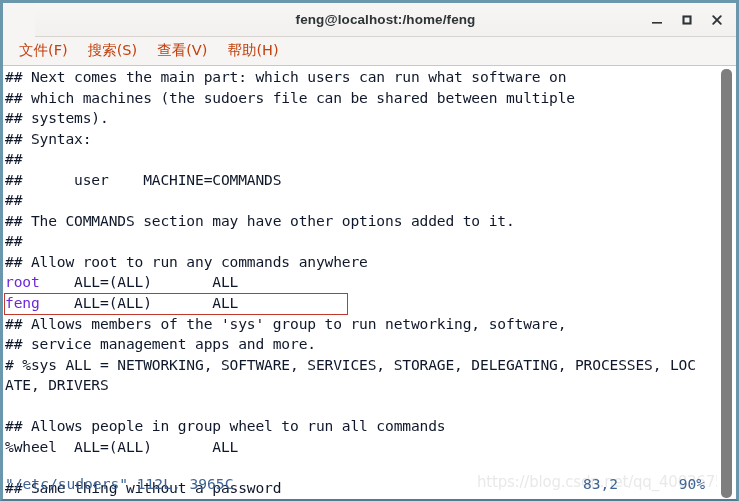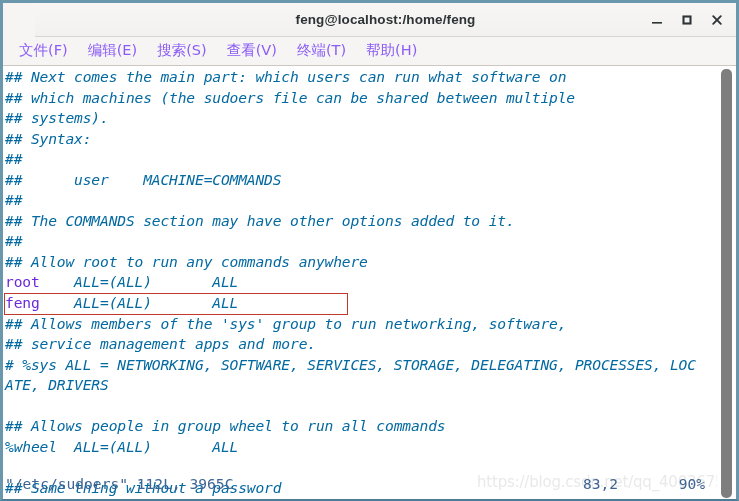--- a/index.html
+++ b/index.html
@@ -71,21 +71,21 @@
     height: 28px;
     min-height: 28px;
     background: #f6f5f4;
     border-bottom: 1px solid #cdc7c2;
     display: flex;
     align-items: center;
     padding-left: 7px;
   }
   .menu-item {
     font-size: 14.5px;
-    color: #8b5cf6;
+    color: #c2410c;
     padding: 2px 9px 3px 9px;
     margin-right: 2px;
     white-space: nowrap;
     cursor: default;
     font-family: "DejaVu Sans", "Liberation Sans", sans-serif;
   }
 
   
   #terminal-wrap {
     position: relative;
@@ -110,21 +110,21 @@
     font-size: 14.6px;
     line-height: 20.55px;
     letter-spacing: -0.15px;
     white-space: pre;
     color: #3f6493;
   }
   .tline {
     height: 20.55px;
     white-space: pre;
   }
-  .c-blue { color: #0369a1; font-style: italic; }
+  .c-blue { color: #0f172a; }
   .c-red  { color: #6d28d9; }
 
   
   #annot-box {
     position: absolute;
     left: 1px;
     top: 200px;
     width: 344px;
     height: 23px;
     box-sizing: border-box;
@@ -213,24 +213,22 @@
       <div class="win-btn">
         <svg width="14" height="14" viewBox="0 0 14 14" aria-hidden="true">
           <path d="M3.2 3.2 L10.8 10.8 M10.8 3.2 L3.2 10.8" stroke="#2e3436" stroke-width="1.9" stroke-linecap="round"></path>
         </svg>
       </div>
     </div>
   </div>
 
   <div id="menubar">
     <div class="menu-item">文件(F)</div>
-    <div class="menu-item">编辑(E)</div>
     <div class="menu-item">搜索(S)</div>
     <div class="menu-item">查看(V)</div>
-    <div class="menu-item">终端(T)</div>
     <div class="menu-item">帮助(H)</div>
   </div>
 
   <div id="terminal-wrap">
 
     <div id="terminal">
       <div id="term-lines"><div class="tline c-blue">## Next comes the main part: which users can run what software on</div><div class="tline c-blue">## which machines (the sudoers file can be shared between multiple</div><div class="tline c-blue">## systems).</div><div class="tline c-blue">## Syntax:</div><div class="tline c-blue">##</div><div class="tline c-blue">##      user    MACHINE=COMMANDS</div><div class="tline c-blue">##</div><div class="tline c-blue">## The COMMANDS section may have other options added to it.</div><div class="tline c-blue">##</div><div class="tline c-blue">## Allow root to run any commands anywhere</div><div class="tline"><span class="c-red">root</span><span class="c-blue">    ALL=(ALL)       ALL</span></div><div class="tline"><span class="c-red">feng</span><span class="c-blue">    ALL=(ALL)       ALL</span></div><div class="tline c-blue">## Allows members of the 'sys' group to run networking, software,</div><div class="tline c-blue">## service management apps and more.</div><div class="tline c-blue"># %sys ALL = NETWORKING, SOFTWARE, SERVICES, STORAGE, DELEGATING, PROCESSES, LOC</div><div class="tline c-blue">ATE, DRIVERS</div><div class="tline c-blue"> </div><div class="tline c-blue">## Allows people in group wheel to run all commands</div><div class="tline c-blue">%wheel  ALL=(ALL)       ALL</div><div class="tline c-blue"> </div><div class="tline c-blue">## Same thing without a password</div><div class="tline c-blue"># %wheel         ALL=(ALL)       NOPASSWD: ALL</div></div>
 
       <div id="annot-box" style="top: 226.55px; height: 22.55px;"></div>
 

